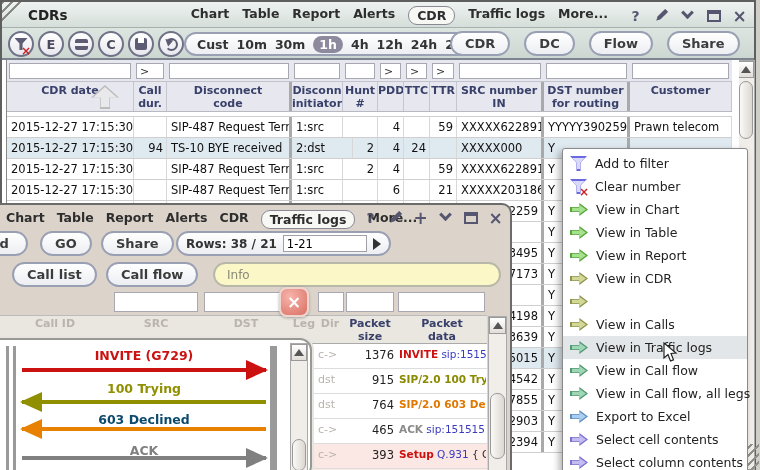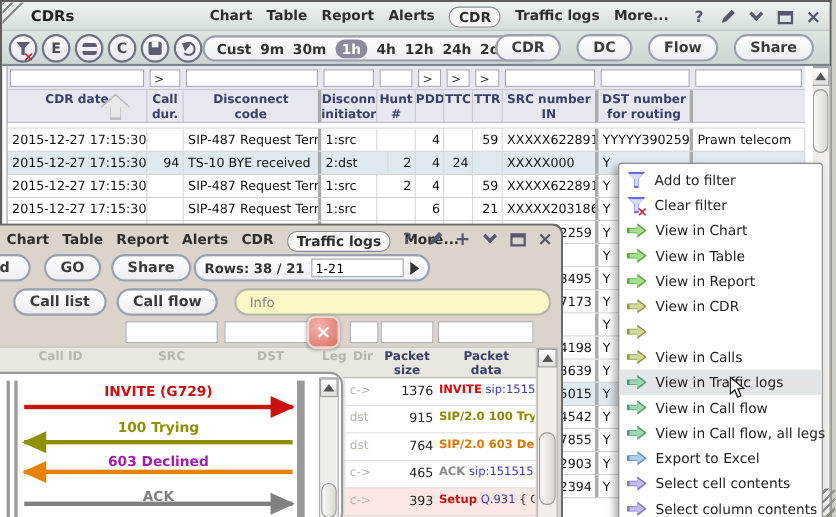--- a/index.html
+++ b/index.html
@@ -162,21 +162,21 @@
           <span class="tool">C</span>
           <span class="tool">
             <i class="flop"></i>
           </span>
           <span class="tool">
             <i class="ref"></i>
           </span>
         </div>
       <div class="time-pill" id="mw-times">
           <span class="tr">Cust</span>
-          <span class="tr">9m</span>
+          <span class="tr">10m</span>
           <span class="tr">30m</span>
           <span class="tr sel">1h</span>
           <span class="tr">4h</span>
           <span class="tr">12h</span>
           <span class="tr">24h</span>
           <span class="tr">2d</span>
           <span class="tr">3d</span>
         </div>
       <div class="mw-actions" id="mw-actions">
           <span class="pill">CDR</span>
@@ -209,20 +209,21 @@
 initiator</div>
           <div class="hcell" style="left: 336px; width: 35px;">Hunt
 #</div>
           <div class="hcell" style="left: 371px; width: 26px;">PDD</div>
           <div class="hcell" style="left: 397px; width: 26px;">TTC</div>
           <div class="hcell" style="left: 423px; width: 27px;">TTR</div>
           <div class="hcell sepc" style="left: 537px; width: 86px;">DST number
 for routing</div>
           <div class="hcell sepc" style="left: 450px; width: 87px;">SRC number
 IN</div>
+          <div class="hcell" style="left: 623px; width: 102px;">Customer</div>
         </div>
         <div class="trow thinrow" style="top: 52px; height: 5px;"></div>
         <div class="trow drow" style="top: 57px; height: 21px;">
           <div class="cell" style="left: 0px; width: 127px;">2015-12-27 17:15:30</div>
           <div class="cell r" style="left: 127px; width: 33px;"></div>
           <div class="cell sepc" style="left: 160px; width: 125px;">SIP-487 Request Terr</div>
           <div class="cell" style="left: 285px; width: 51px;">1:src</div>
           <div class="cell r" style="left: 336px; width: 35px;"></div>
           <div class="cell r" style="left: 371px; width: 26px;">4</div>
           <div class="cell r" style="left: 397px; width: 26px;"></div>
@@ -532,21 +533,21 @@
     <div class="lad-r"></div>
     <div id="fw-msgs">
         <div class="fmsg-lab" style="top: 8px; color: rgb(204, 17, 17);">INVITE (G729)</div>
         <div class="fmsg-line" style="top: 28px; background: rgb(204, 17, 17);">
           <span class="head" style="right: -2px; border-left: 22px solid rgb(204, 17, 17);"></span>
         </div>
         <div class="fmsg-lab" style="top: 41px; color: rgb(143, 143, 0);">100 Trying</div>
         <div class="fmsg-line" style="top: 60px; background: rgb(143, 143, 0);">
           <span class="head" style="left: -2px; border-right: 22px solid rgb(143, 143, 0);"></span>
         </div>
-        <div class="fmsg-lab" style="top: 72px; color: #a21caf;">603 Declined</div>
+        <div class="fmsg-lab" style="top: 72px; color: #0c4a6e;">603 Declined</div>
         <div class="fmsg-line" style="top: 87px; background: rgb(232, 128, 0);">
           <span class="head" style="left: -2px; border-right: 22px solid rgb(232, 128, 0);"></span>
         </div>
         <div class="fmsg-lab" style="top: 103px; color: rgb(128, 128, 128);">ACK</div>
         <div class="fmsg-line" style="top: 116px; background: rgb(128, 128, 128);">
           <span class="head" style="right: -2px; border-left: 22px solid rgb(128, 128, 128);"></span>
         </div>
       </div>
     <div class="sb fw-sb">
       <div class="sb-btn" style="top:0;">
@@ -559,21 +560,21 @@
 
   <div class="ctx" id="ctx">
       <div class="ci">
         <span class="mfun"></span>
         <span>Add to filter</span>
       </div>
       <div class="ci">
         <span class="mfun">
           <em>×</em>
         </span>
-        <span>Clear filter</span>
+        <span>Clear number</span>
       </div>
       <div class="ci">
         <span class="marr" style="--bc: #55a53b; --fc: #a6e18e;"></span>
         <span>View in Chart</span>
       </div>
       <div class="ci">
         <span class="marr" style="--bc: #55a53b; --fc: #a6e18e;"></span>
         <span>View in Table</span>
       </div>
       <div class="ci">

